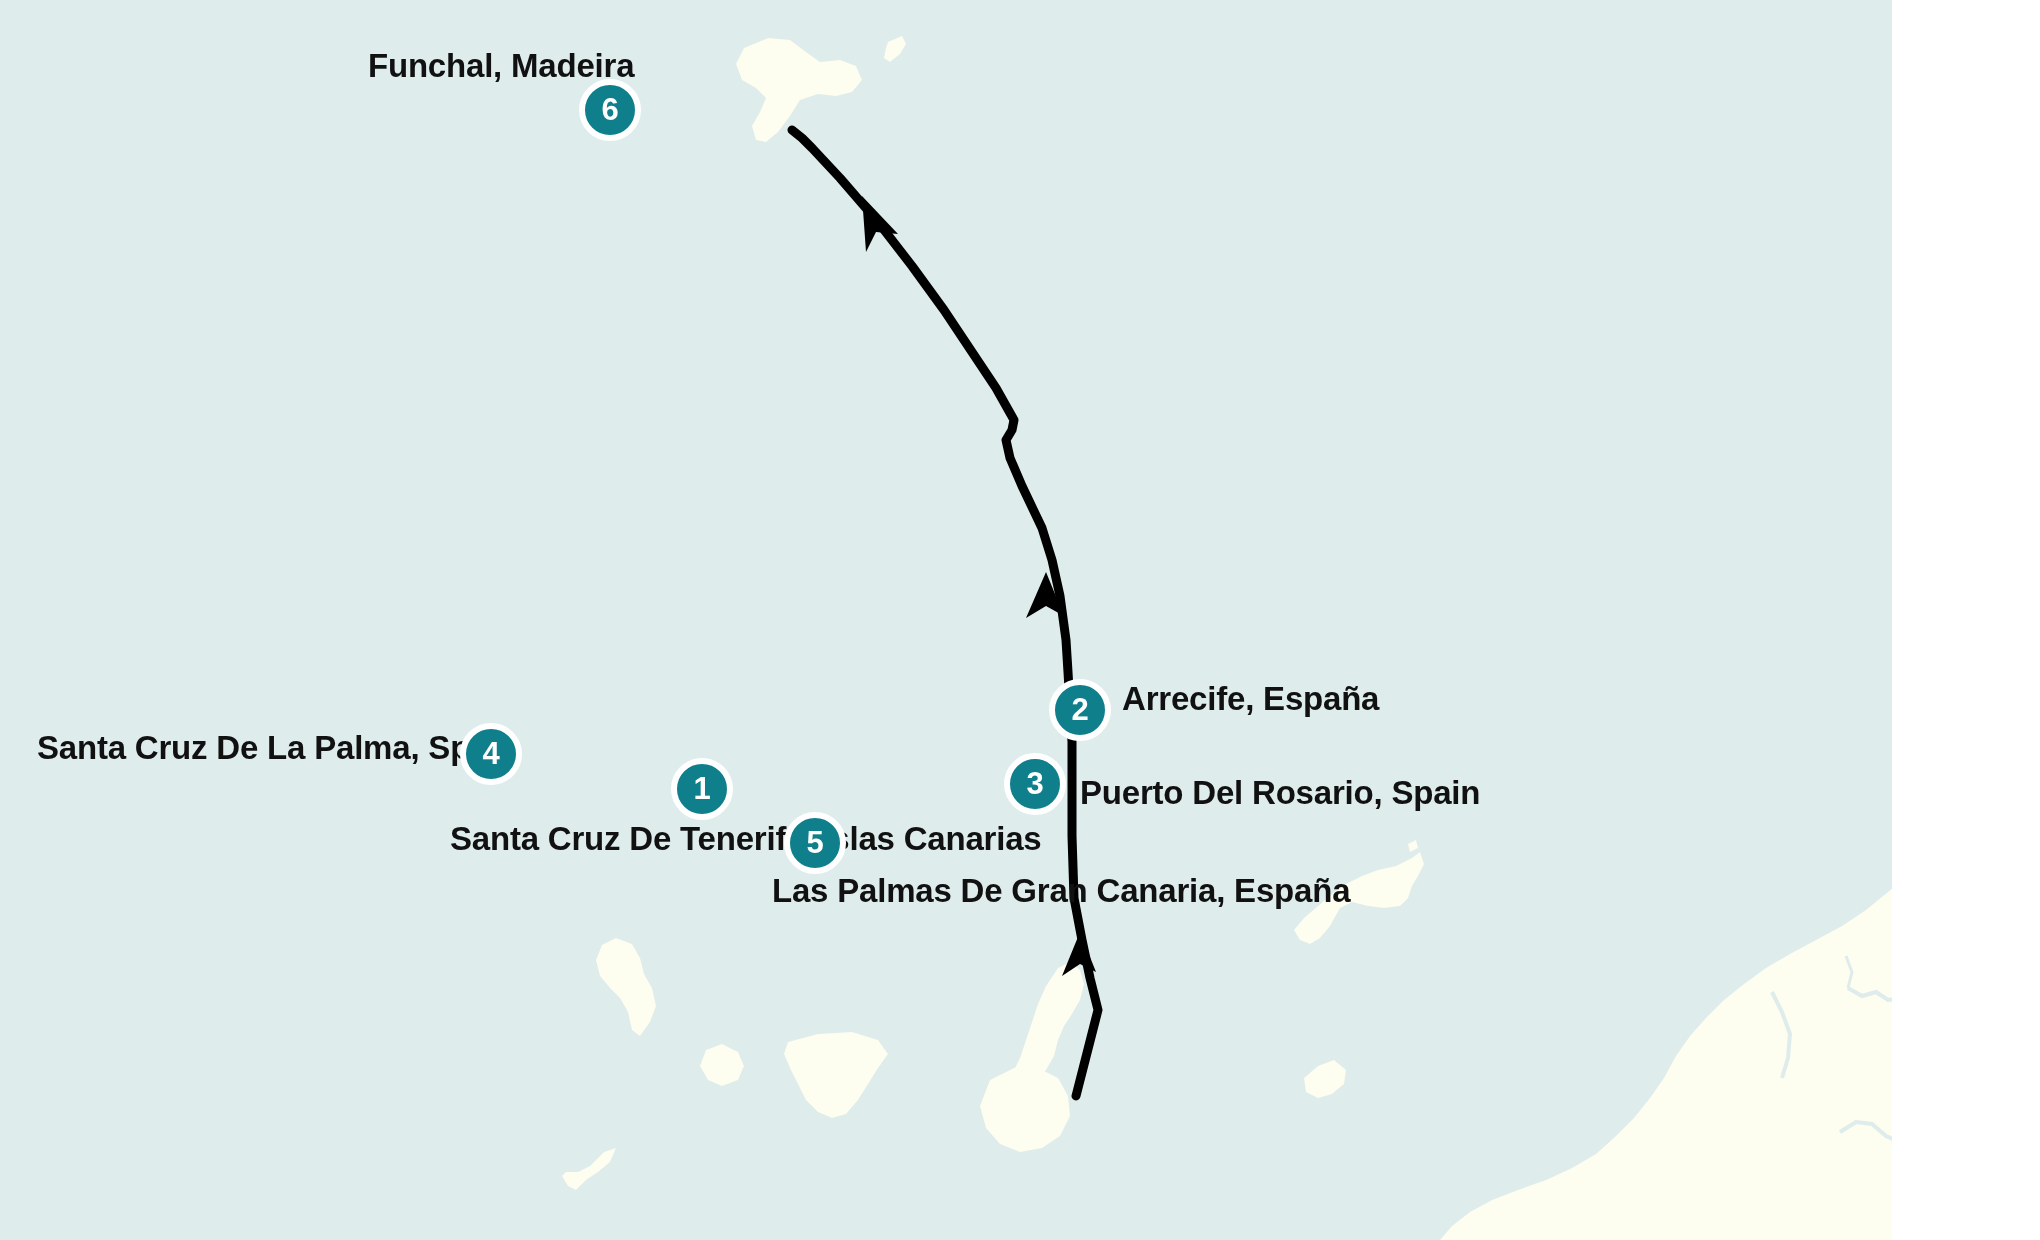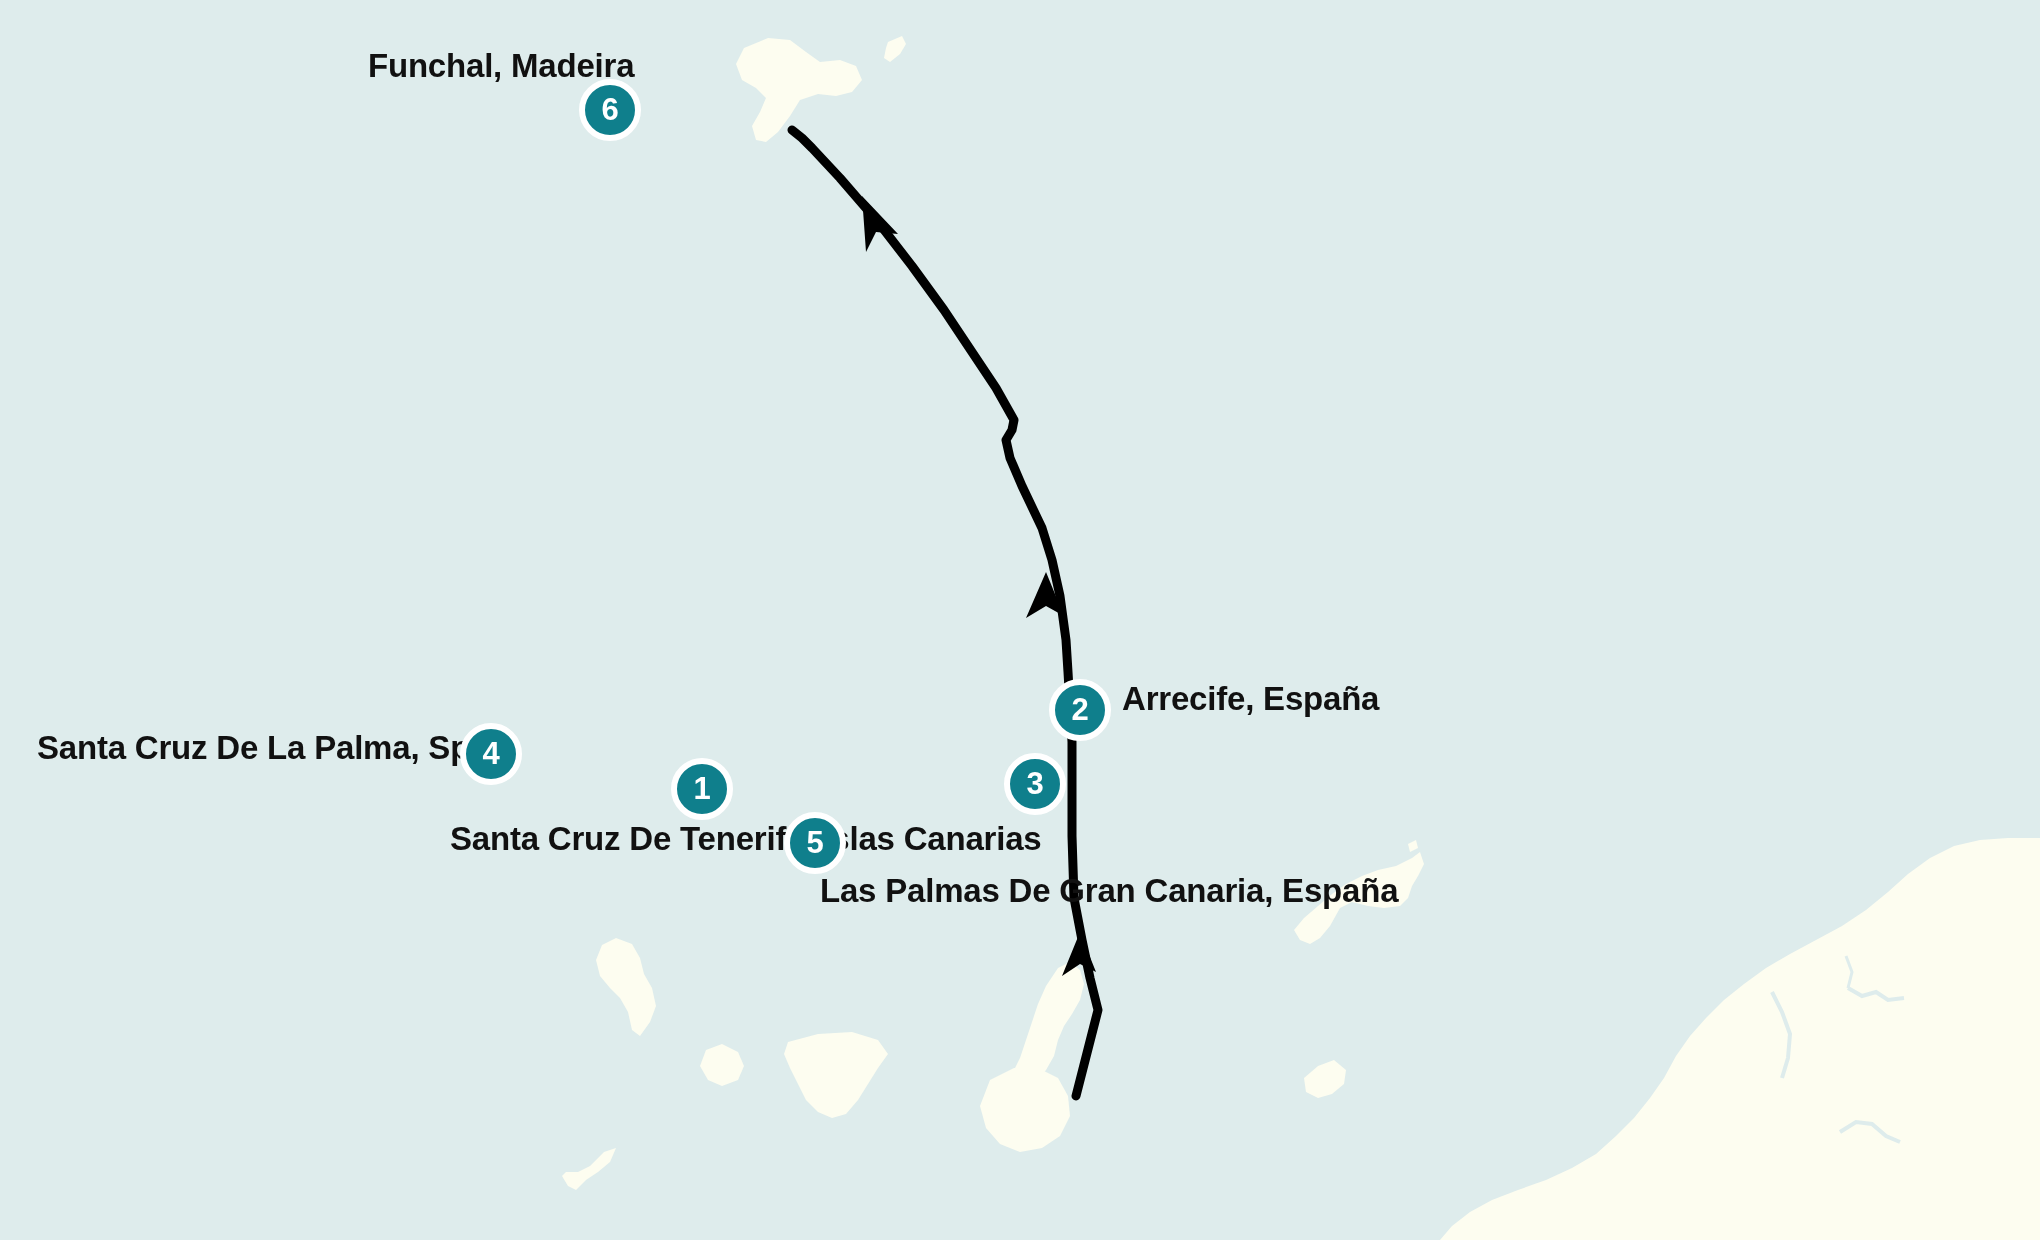--- a/index.html
+++ b/index.html
@@ -2,21 +2,21 @@
 <html><head>
 <meta charset="utf-8">
 <style>
   html, body {
     margin: 0;
     padding: 0;
     background: #ffffff;
   }
   #map-root {
     position: relative;
-    width: 2040px;
+    width: 1892px;
     height: 1240px;
     overflow: hidden;
     font-family: "Liberation Sans", sans-serif;
     background: #deecec;
     -webkit-font-smoothing: antialiased;
   }
   #map-svg {
     position: absolute;
     left: 0;
     top: 0;
@@ -159,24 +159,25 @@
       <path fill="#000000" d="M 862 196 L 898 234 L 876 232 L 866 252 Z"></path>
     </g>
   </svg>
 
   <div class="map-label" style="left:368px; top:49px;">Funchal, Madeira</div>
 
   <div class="map-label" style="left:1122px; top:682px;text-align:right;">Arrecife, España</div>
 
   <div class="map-label" style="left:37px; top:731px;">Santa Cruz De La Palma, Spain</div>
 
+  <div class="map-label" style="left:1080px; top:776px;">Puerto Del Rosario, Spain</div>
 
   <div class="map-label" style="left:450px; top:822px;">Santa Cruz De Tenerife, Islas Canarias</div>
 
-  <div class="map-label" style="left:820px; top:874px;">Las Palmas De Gran Canaria, España</div>
+  <div class="map-label" style="left:772px; top:874px;">Las Palmas De Gran Canaria, España</div>
 
   <div class="marker" style="left:460px; top:723px;">
     <span class="marker-num">4</span>
   </div>
 
   <div class="marker" style="left:671px; top:758px;">
     <span class="marker-num">1</span>
   </div>
 
   <div class="marker" style="left:1004px; top:753px;">

